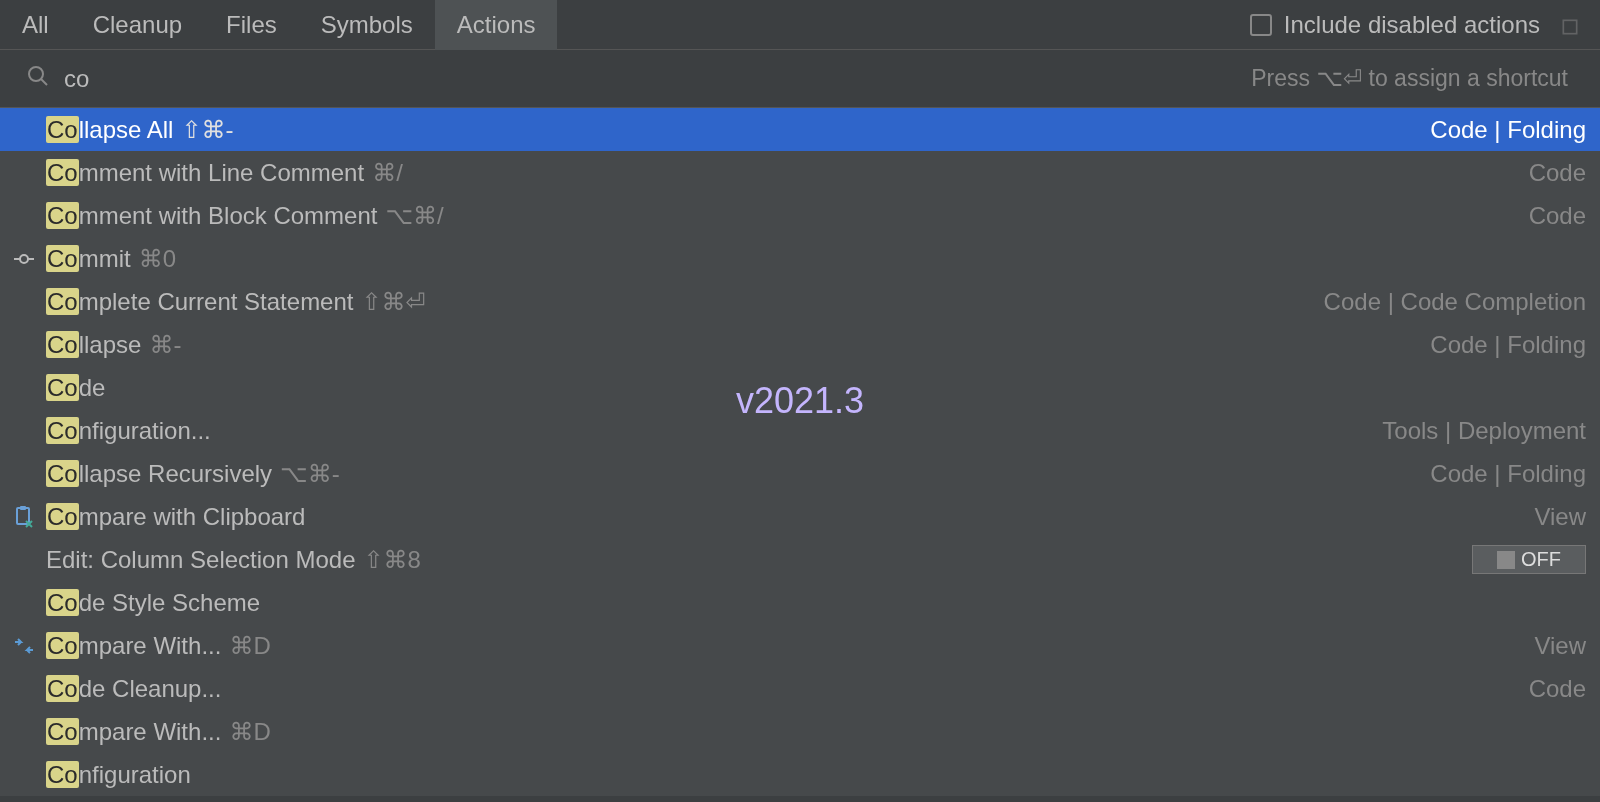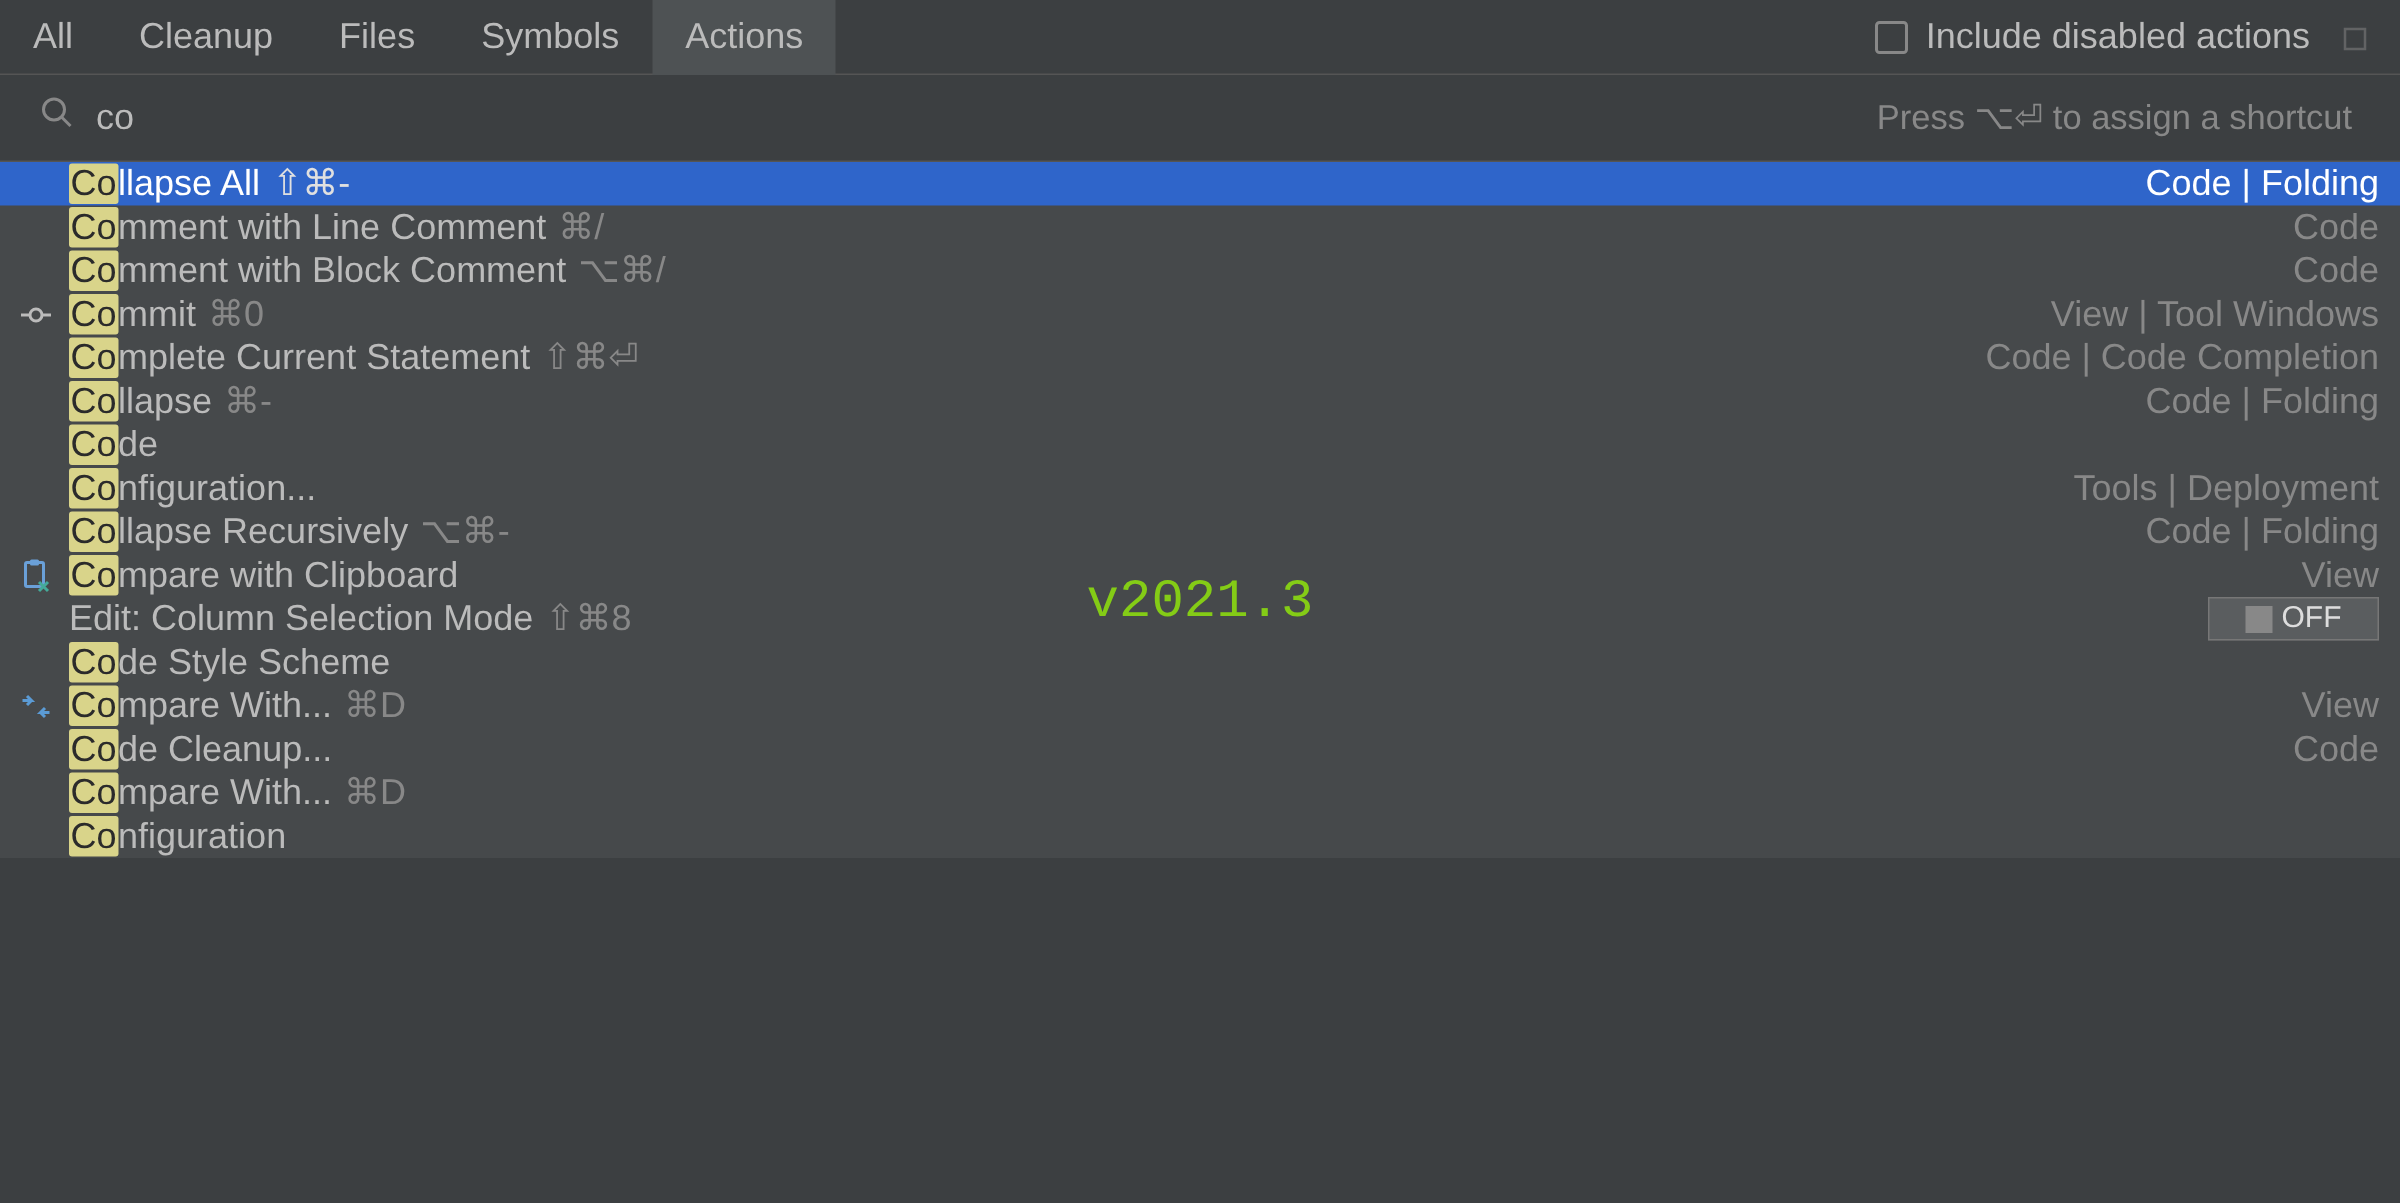--- a/index.html
+++ b/index.html
@@ -78,21 +78,21 @@
       color: #888;
       font-size: 23px;
       padding-right: 6px;
     }
     .results {
       background: #46494b;
     }
     .result-row {
       display: flex;
       align-items: center;
-      height: 29px;
+      height: 43px;
       padding: 0 8px 0 10px;
       color: #bbbbbb;
       position: relative;
     }
     .result-row.selected {
       background: #2f65ca;
       color: #ffffff;
     }
     .result-row.selected .location {
       color: #ffffff;
@@ -146,25 +146,24 @@
       width: 18px;
       height: 18px;
       background: #888;
       margin-right: 6px;
     }
     .version {
       position: absolute;
       left: 50%;
       top: 50%;
       transform: translate(-50%, -50%);
-      color: #84cc16;
+      color: #c4b5fd;
       font-size: 36px;
       pointer-events: none;
       z-index: 10;
-      font-family: Liberation Mono, monospace;
     }
   </style>
 </head>
 <body>
 
 <div class="tabs">
   <div class="tab">All</div>
   <div class="tab">Cleanup</div>
   <div class="tab">Files</div>
   <div class="tab">Symbols</div>
@@ -214,21 +213,20 @@
     <div class="result-row">
       <span class="row-icon">
         <svg width="24" height="24" viewBox="0 0 24 24">
           <circle cx="12" cy="12" r="4" fill="none" stroke="#bbb" stroke-width="2"></circle>
           <line x1="2" y1="12" x2="8" y2="12" stroke="#bbb" stroke-width="2"></line>
           <line x1="16" y1="12" x2="22" y2="12" stroke="#bbb" stroke-width="2"></line>
         </svg>
       </span>
       <span class="row-label"><span class="highlight">Co</span><span>mmit</span></span>
       <span class="shortcut">⌘0</span>
-      <span class="location">View | Tool Windows</span>
     </div>
     <div class="result-row">
       <span class="row-icon"></span>
       <span class="row-label"><span class="highlight">Co</span><span>mplete Current Statement</span></span>
       <span class="shortcut">⇧⌘⏎</span>
       <span class="location">Code | Code Completion</span>
     </div>
     <div class="result-row">
       <span class="row-icon"></span>
       <span class="row-label"><span class="highlight">Co</span><span>llapse</span></span>

